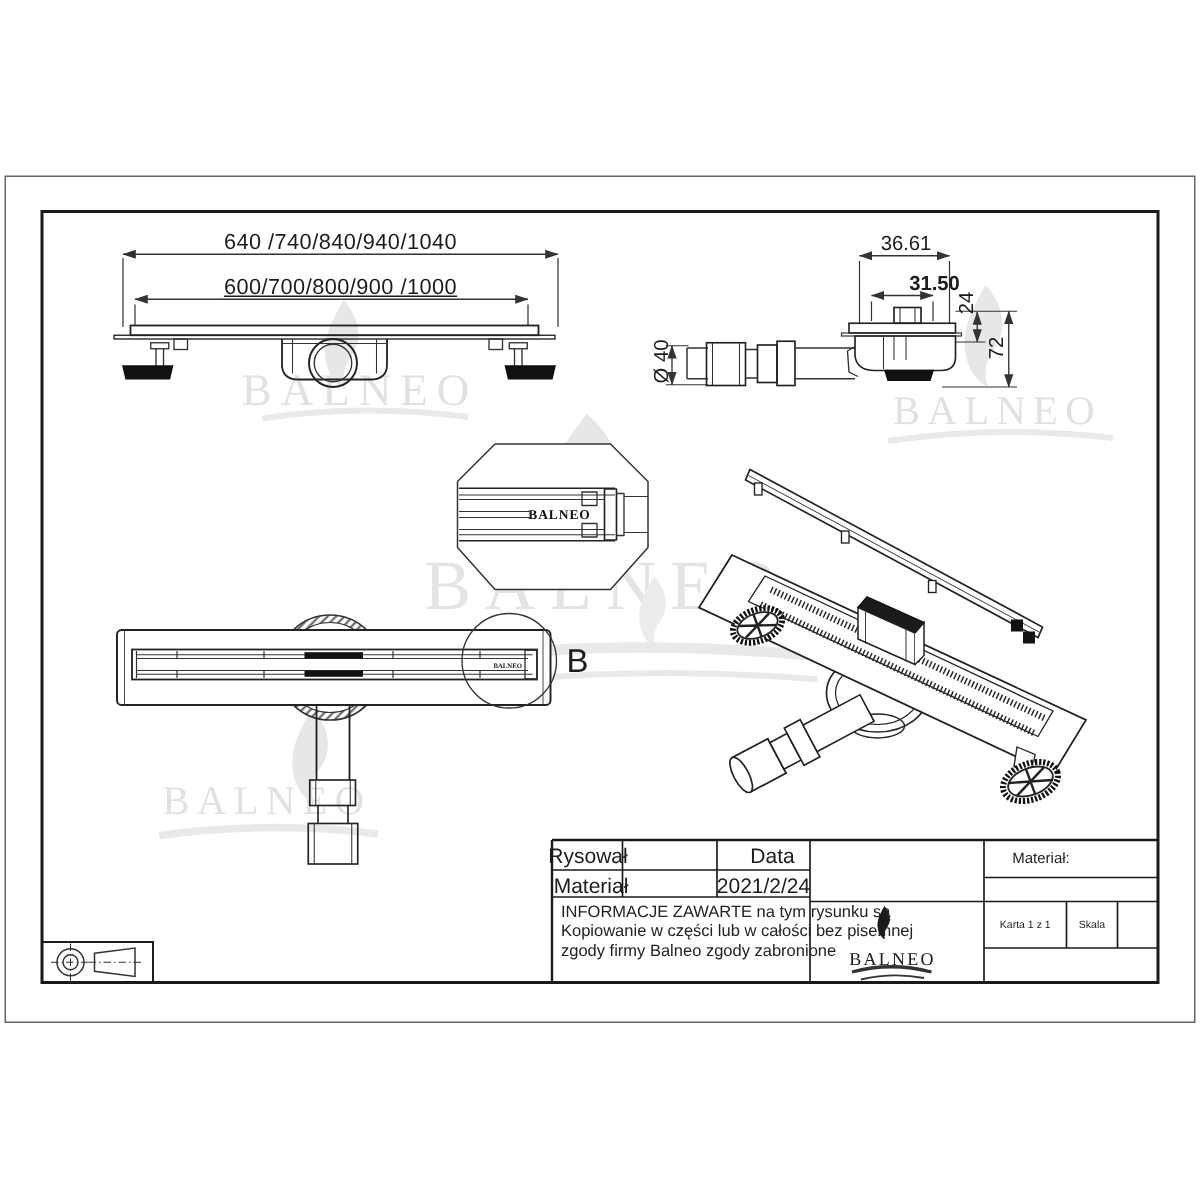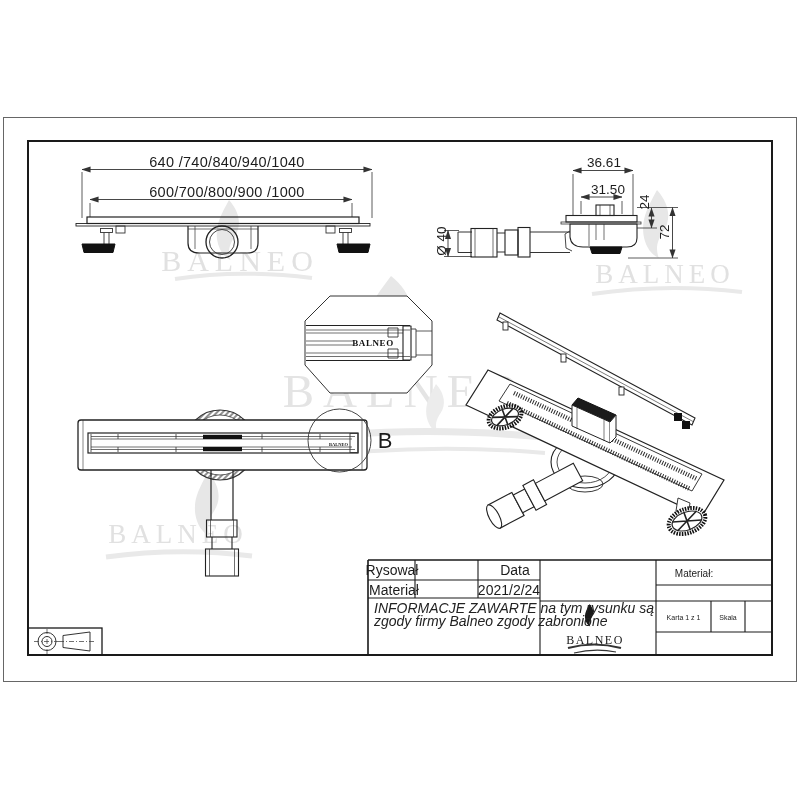--- a/index.html
+++ b/index.html
@@ -9,21 +9,21 @@
   .wmlayer{position:absolute;left:0;top:0;width:800px;height:800px;z-index:1;}
   .txtlayer{position:absolute;left:0;top:0;width:800px;height:800px;z-index:3;pointer-events:none;}
   .txt{position:absolute;white-space:nowrap;transform:translate(-50%,-50%);
        font-family:"Liberation Sans",sans-serif;color:#1c1c1c;}
   .dim{font-size:14.5px;letter-spacing:.3px;}
   .dims{font-size:13.5px;}
   .rot{transform:translate(-50%,-50%) rotate(-90deg);}
   .wm{position:absolute;white-space:nowrap;transform:translate(-50%,-50%);
       font-family:"Liberation Serif","DejaVu Serif",serif;color:#e1e1e1;font-weight:400;}
   .lbl{font-size:14px;}
-  .notice{position:absolute;font-size:14px;line-height:13px;color:#222;white-space:nowrap;font-style:italic;}
+  .notice{position:absolute;font-size:11px;line-height:13px;color:#222;white-space:nowrap;}
   .engrave{font-family:"Liberation Serif","DejaVu Serif",serif;font-weight:bold;color:#111;}
   .logotext{font-family:"Liberation Serif","DejaVu Serif",serif;letter-spacing:1.5px;
             font-size:12px;color:#1a1a1a;}
 </style>
 </head>
 <body>
 
 <div id="sheet">
 
   <div class="wmlayer">
@@ -216,38 +216,39 @@
       <circle cx="47" cy="641.5" r="5" stroke-width="1"></circle>
       <path d="M34,641.5 H60 M47,629 V654" stroke-width="0.7" stroke-dasharray="5 2 1 2"></path>
       <path d="M63,635.5 L90,632 L90,651 L63,647.5 Z" stroke-width="1"></path>
       <path d="M59,641.5 H95" stroke-width="0.7" stroke-dasharray="5 2 1 2"></path>
     </g>
   </svg>
 
   <div class="txtlayer">
 
     <span class="txt dim" style="left:227px;top:162px;">640 /740/840/940/1040</span>
-    <span class="txt dim" style="left:227px;top:192px;">600/700/800/900 /1000</span>
+    <span class="txt dim" style="left:227px;top:192px;text-decoration:underline;">600/700/800/900 /1000</span>
 
     <span class="txt dims" style="left:604px;top:162px;">36.61</span>
-    <span class="txt dims" style="left:608px;top:189px;">31.50</span>
+    <span class="txt dims" style="left:623px;top:189px;font-weight:bold;">31.50</span>
     <span class="txt dims rot" style="left:644px;top:202px;">24</span>
     <span class="txt dims rot" style="left:664px;top:232px;">72</span>
     <span class="txt dims rot" style="left:441px;top:241px;">Ø 40</span>
 
     <span class="txt" style="left:385px;top:441px;font-size:22px;">B</span>
     <span class="txt engrave" style="left:373px;top:342.5px;font-size:9px;letter-spacing:.6px;">BALNEO</span>
     <span class="txt engrave" style="left:338.5px;top:443.5px;font-size:4.5px;">BALNEO</span>
 
     <span class="txt lbl" style="left:392px;top:570px;">Rysował</span>
     <span class="txt lbl" style="left:394px;top:589.5px;">Materiał</span>
     <span class="txt lbl" style="left:509px;top:570px;padding-left:12px;">Data</span>
     <span class="txt lbl" style="left:509px;top:589.5px;">2021/2/24</span>
     <div class="notice" style="left:374px;top:602px;">
       <div>INFORMACJE ZAWARTE na tym rysunku są</div>
+      <div>Kopiowanie w części lub w całości bez pisemnej</div>
       <div>zgody firmy Balneo zgody zabronione</div>
     </div>
     <span class="txt" style="left:694px;top:573px;font-size:10px;transform:translate(-50%,-50%);">Materiał:</span>
     <span class="txt" style="left:683.5px;top:617px;font-size:7px;">Karta 1 z 1</span>
     <span class="txt" style="left:728px;top:617px;font-size:7px;">Skala</span>
     <span class="txt logotext" style="left:595px;top:640px;">BALNEO</span>
   </div>
 
 </div>
 

